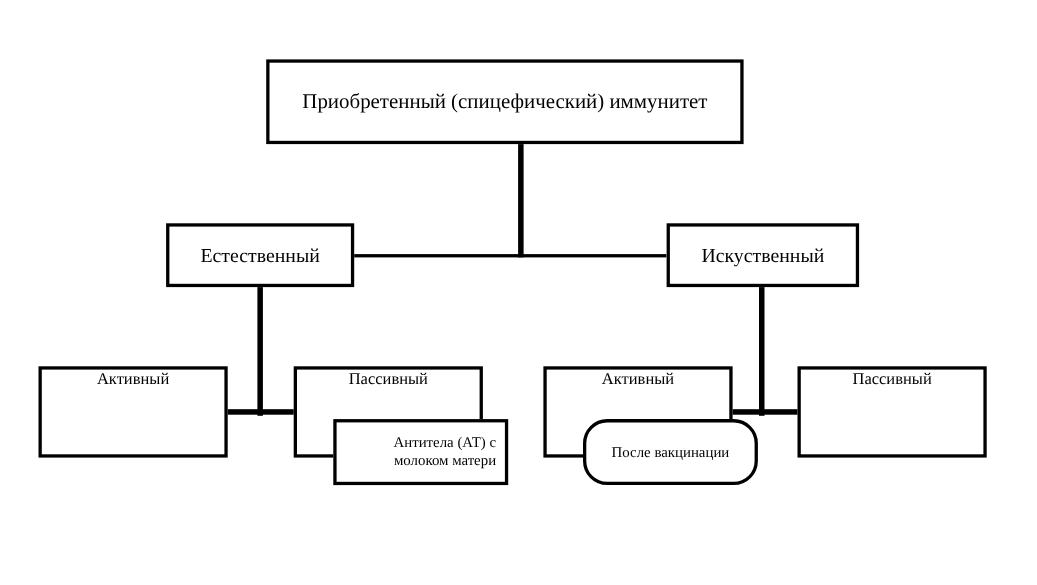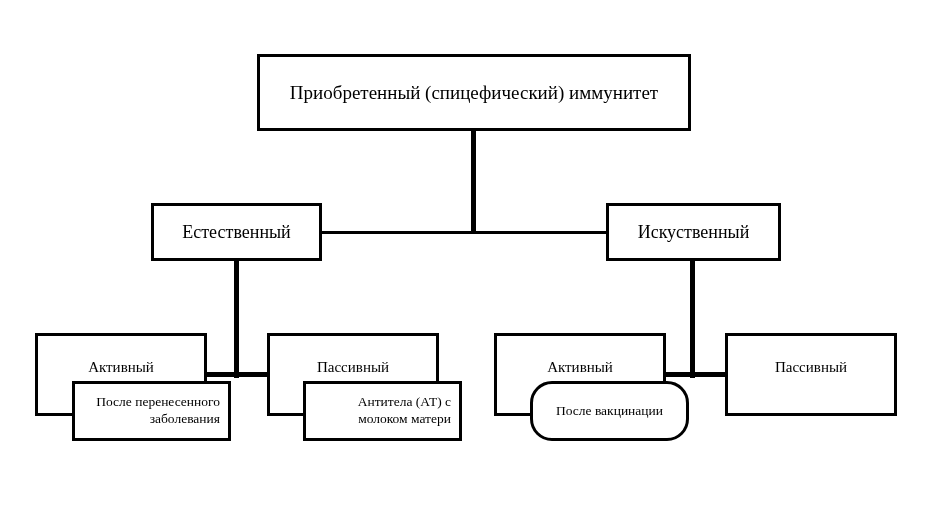--- a/index.html
+++ b/index.html
@@ -30,21 +30,20 @@
   .node-title {
     font-size: 19px;
     padding: 0 10px;
   }
   .node-level2 {
     font-size: 18px;
   }
   .node-level3 {
     font-size: 15px;
     align-items: flex-start;
-    padding-top: 22px;
   }
   .node-leaf {
     font-size: 13.5px;
     justify-content: flex-end;
     text-align: right;
     padding: 0 8px 0 8px;
   }
   .node-leaf.center-text {
     justify-content: center;
     text-align: center;
@@ -66,34 +65,33 @@
   <div class="connector conn-h" style="left:321px; top:231px; width:285px; height:3px;"></div>
 
   <div class="connector conn-v" style="left:234px; top:260px; width:5px; height:118px;"></div>
 
   <div class="connector conn-h" style="left:206px; top:372px; width:90px; height:5px;"></div>
 
   <div class="connector conn-v" style="left:690px; top:260px; width:5px; height:118px;"></div>
 
   <div class="connector conn-h" style="left:662px; top:372px; width:90px; height:5px;"></div>
 
-  <div class="node node-title" style="left:257px; top:54px; width:434px; height:77px;">Приобретенный  (спицефический) иммунитет</div>
+  <div class="node node-title" style="left:242px; top:54px; width:434px; height:77px;">Приобретенный  (спицефический) иммунитет</div>
 
   <div class="node node-level2" style="left:606px; top:203px; width:175px; height:58px;">Искуственный</div>
 
   <div class="node node-level2" style="left:151px; top:203px; width:171px; height:58px;">Естественный</div>
 
   <div class="node node-level3" style="left:35px; top:333px; width:172px; height:83px;">Активный</div>
 
   <div class="node node-level3" style="left:267px; top:333px; width:172px; height:83px;">Пассивный</div>
 
   <div class="node node-level3" style="left:494px; top:333px; width:172px; height:83px;">Активный</div>
 
   <div class="node node-level3" style="left:725px; top:333px; width:172px; height:83px;">Пассивный</div>
 
-  <div class="node node-leaf" style="left:72px; top:381px; width:159px; height:60px;">После перенесенного заболевания</div>
 
   <div class="node node-leaf" style="left:303px; top:381px; width:159px; height:60px;">Антитела (АТ) с молоком матери</div>
 
   <div class="node node-leaf center-text" style="left:530px; top:381px; width:159px; height:60px;border-radius:22px;">После вакцинации</div>
 
 
 </div>
 
 </body></html>

